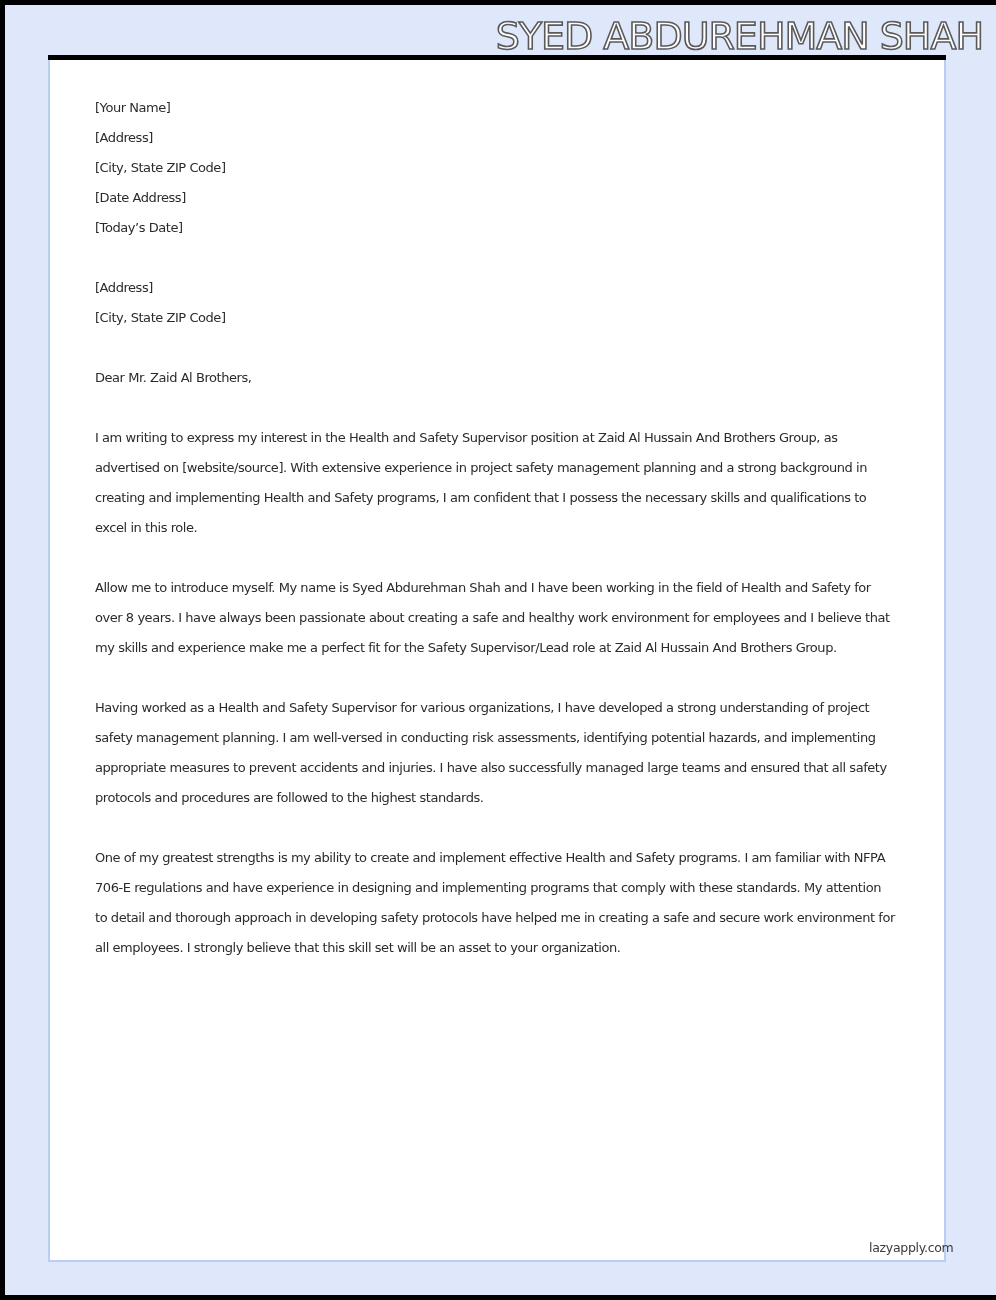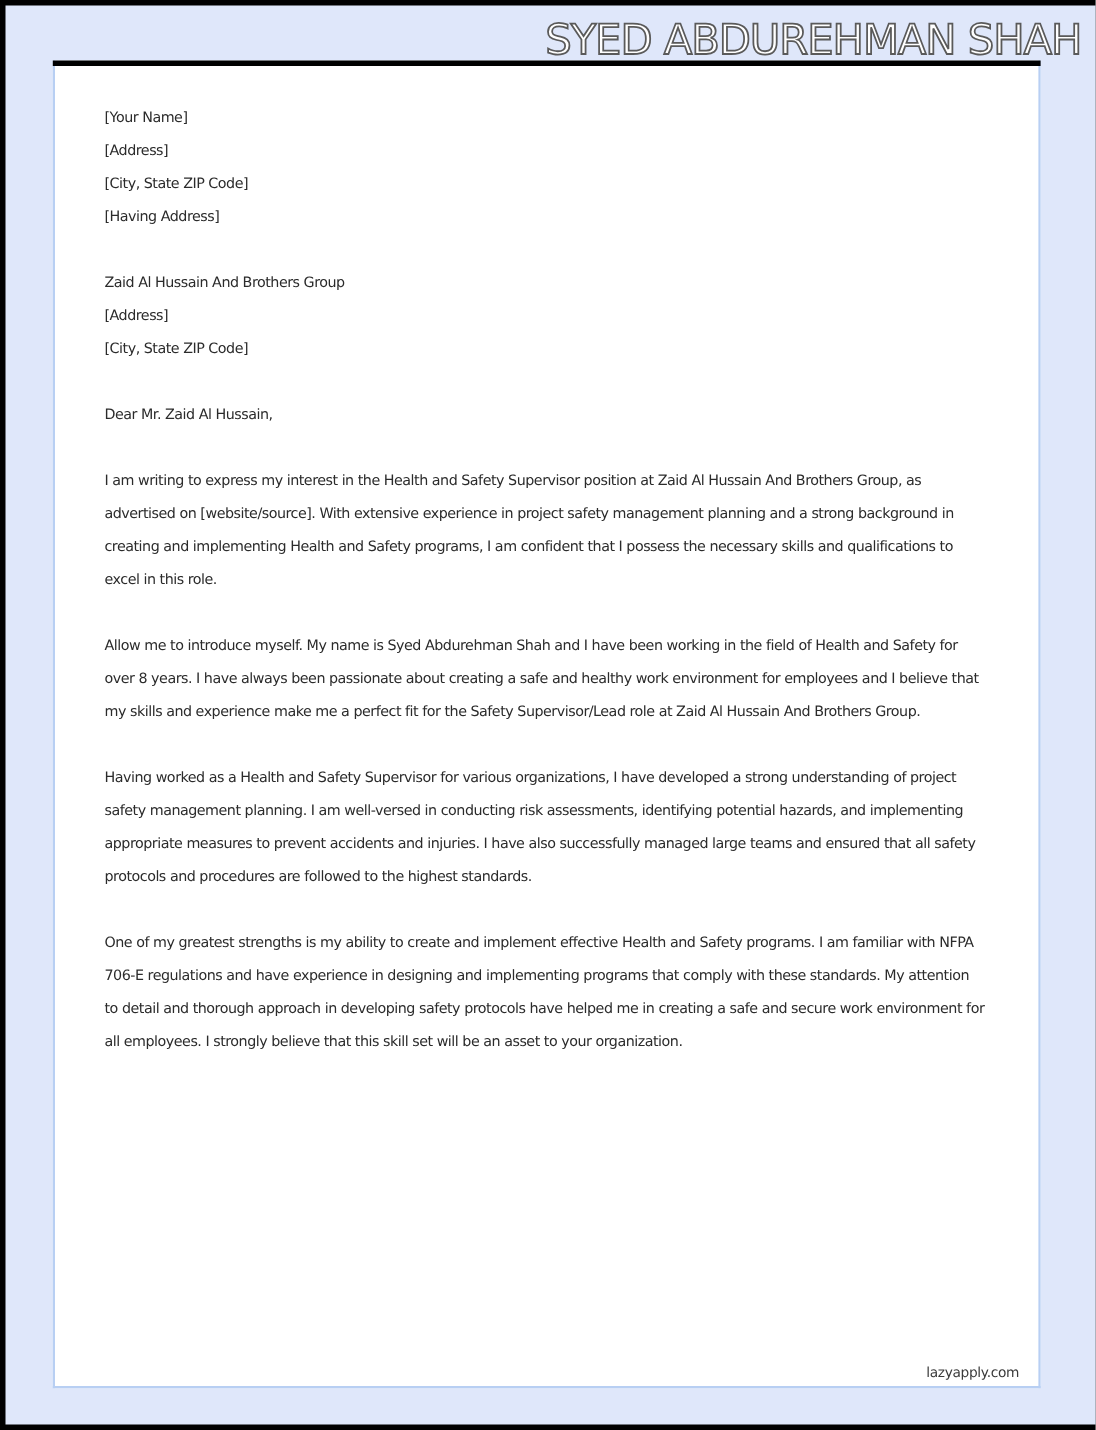--- a/index.html
+++ b/index.html
@@ -72,21 +72,21 @@
     }
     .letter p {
       margin: 0 0 30px 0;
     }
     .letter .block-line {
       display: block;
       white-space: nowrap;
     }
     .watermark {
       position: absolute;
-      left: 842px;
+      left: 869px;
       top: 1240px;
       font-family: "DejaVu Sans", sans-serif;
       font-size: 12.5px;
       color: #3a3a3a;
       letter-spacing: -0.3px;
       line-height: 16px;
       white-space: nowrap;
       text-align: right;
     }
   </style>
@@ -98,30 +98,30 @@
 
   <div class="paper"></div>
   <div class="paper-topbar"></div>
 </div>
 
 <div class="letter">
   <p>
     <span class="block-line">[Your Name]</span>
     <span class="block-line">[Address]</span>
     <span class="block-line">[City, State ZIP Code]</span>
-    <span class="block-line">[Having Address]</span>
+    <span class="block-line">[Date Address]</span>
+    <span class="block-line">[Today’s Date]</span>
   </p>
 
   <p>
-    <span class="block-line">Zaid Al Hussain And Brothers Group</span>
     <span class="block-line">[Address]</span>
     <span class="block-line">[City, State ZIP Code]</span>
   </p>
 
-  <p>Dear Mr. Zaid Al Hussain,</p>
+  <p>Dear Mr. Zaid Al Brothers,</p>
 
   <p>I am writing to express my interest in the Health and Safety Supervisor position at Zaid Al Hussain And Brothers Group, as advertised on [website/source]. With extensive experience in project safety management planning and a strong background in creating and implementing Health and Safety programs, I am confident that I possess the necessary skills and qualifications to excel in this role.</p>
   <p>Allow me to introduce myself. My name is Syed Abdurehman Shah and I have been working in the field of Health and Safety for over 8 years. I have always been passionate about creating a safe and healthy work environment for employees and I believe that my skills and experience make me a perfect fit for the Safety Supervisor/Lead role at Zaid Al Hussain And Brothers Group.</p>
   <p>Having worked as a Health and Safety Supervisor for various organizations, I have developed a strong understanding of project safety management planning. I am well-versed in conducting risk assessments, identifying potential hazards, and implementing appropriate measures to prevent accidents and injuries. I have also successfully managed large teams and ensured that all safety protocols and procedures are followed to the highest standards.</p>
   <p>One of my greatest strengths is my ability to create and implement effective Health and Safety programs. I am familiar with NFPA 706-E regulations and have experience in designing and implementing programs that comply with these standards. My attention to detail and thorough approach in developing safety protocols have helped me in creating a safe and secure work environment for all employees. I strongly believe that this skill set will be an asset to your organization.</p>
 </div>
 
 <div class="watermark">lazyapply.com</div>
 
 </body></html>

